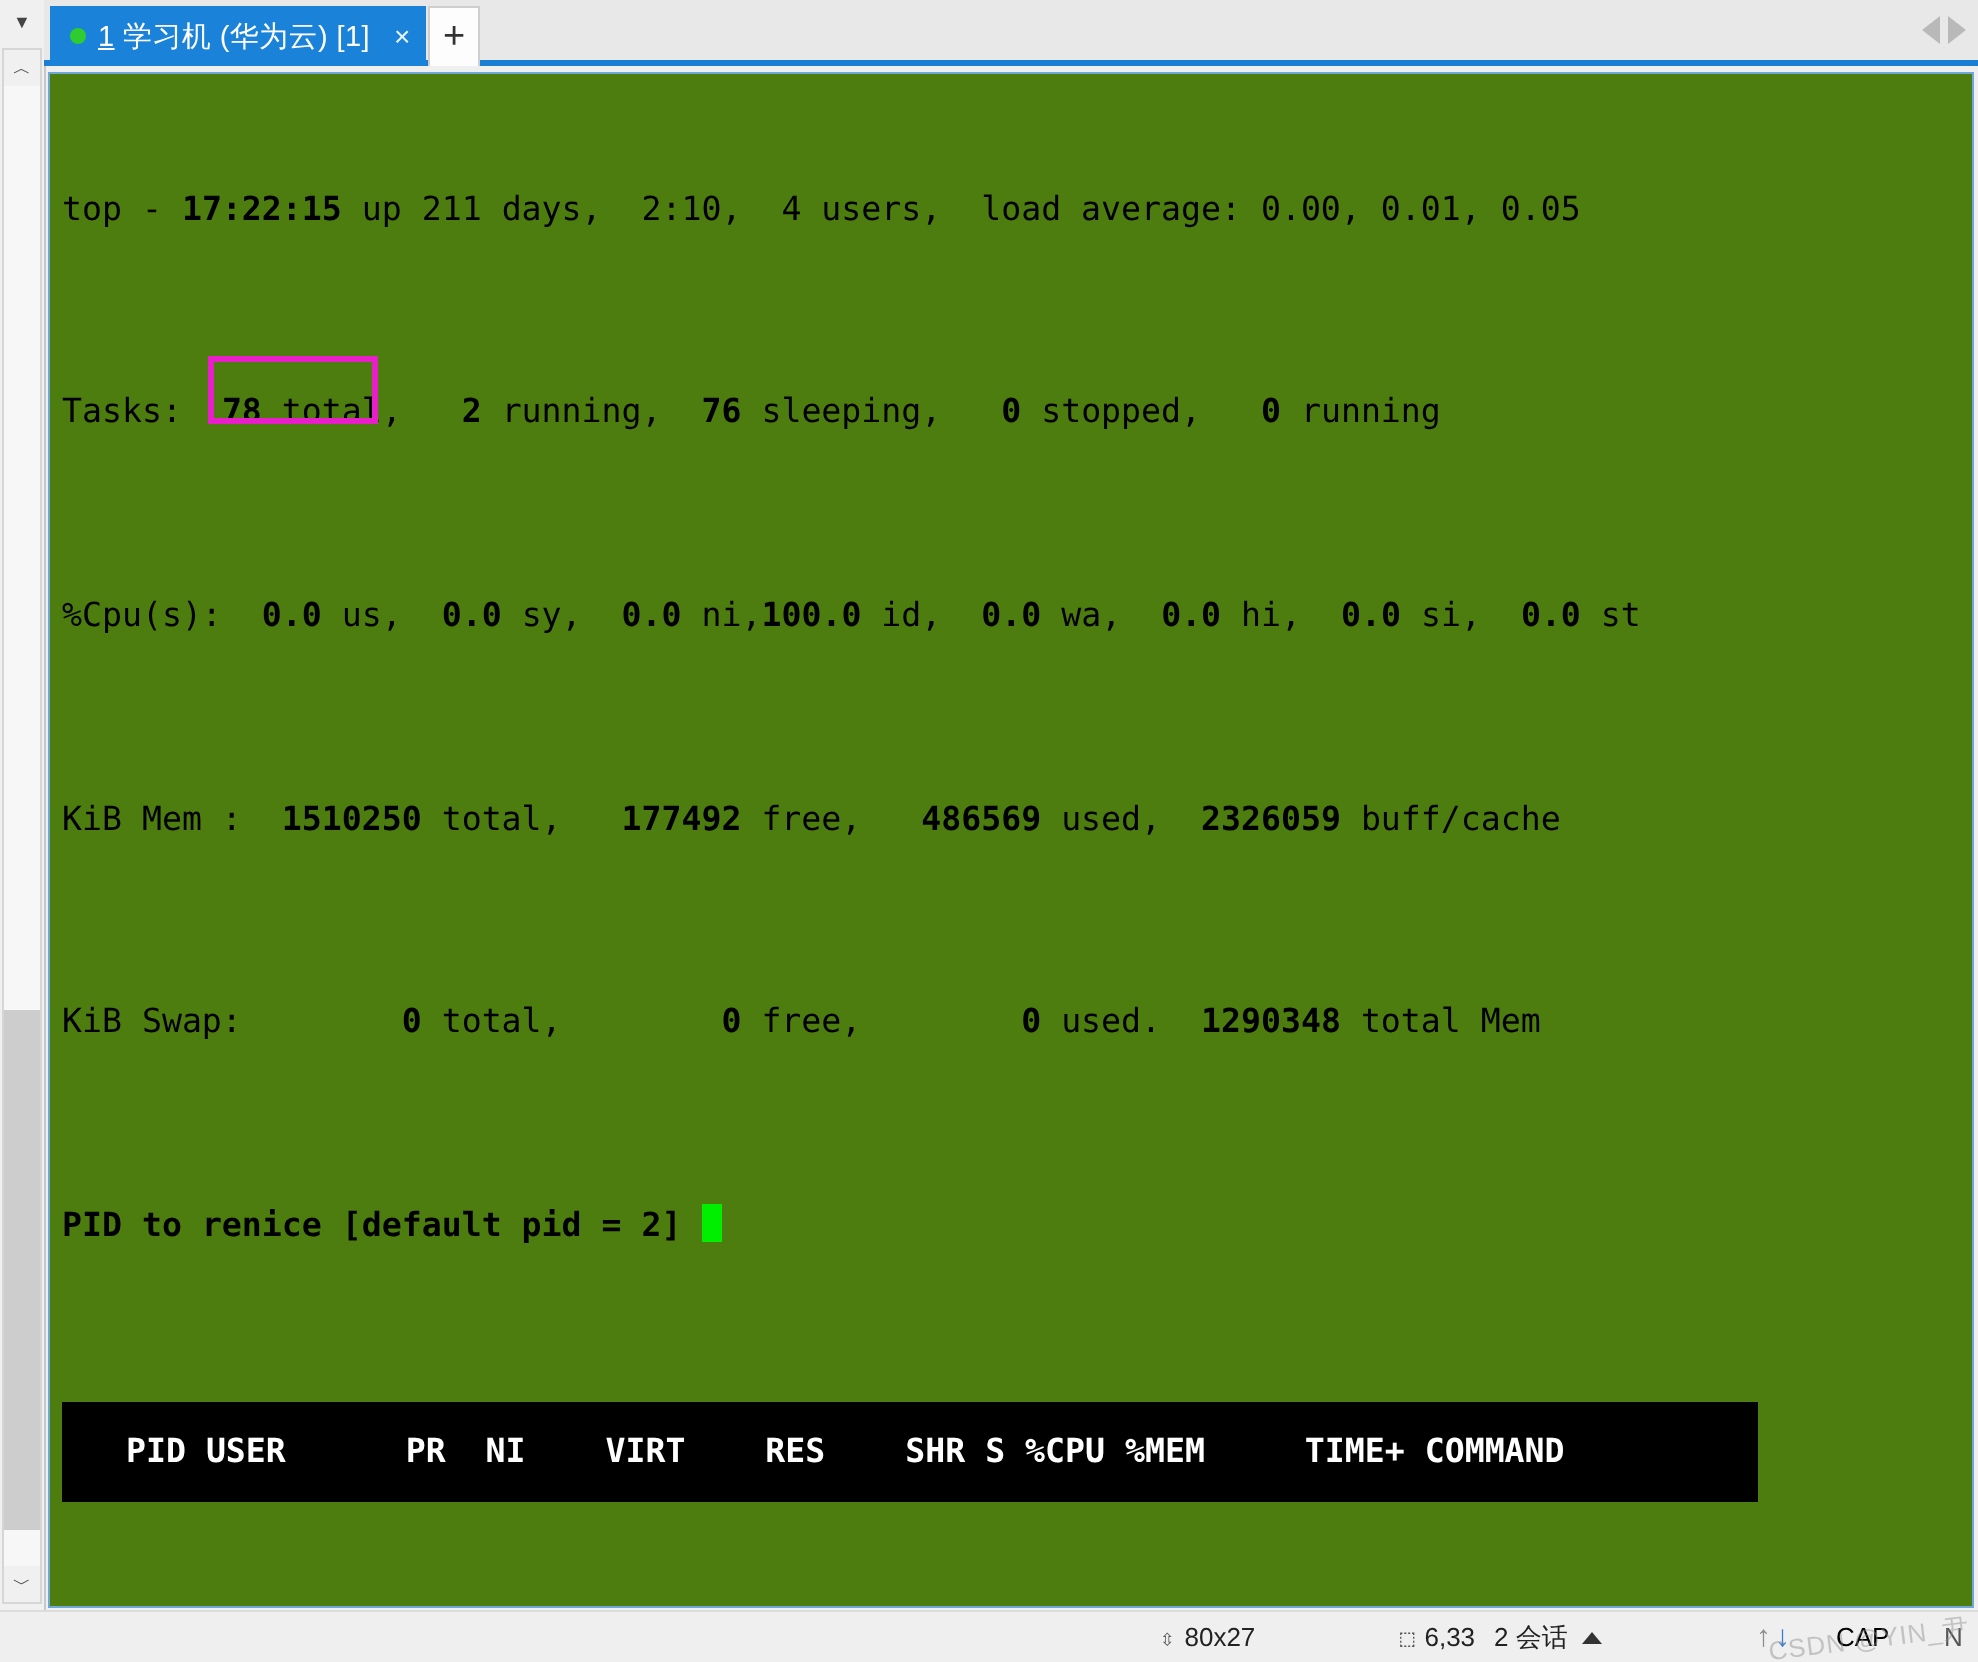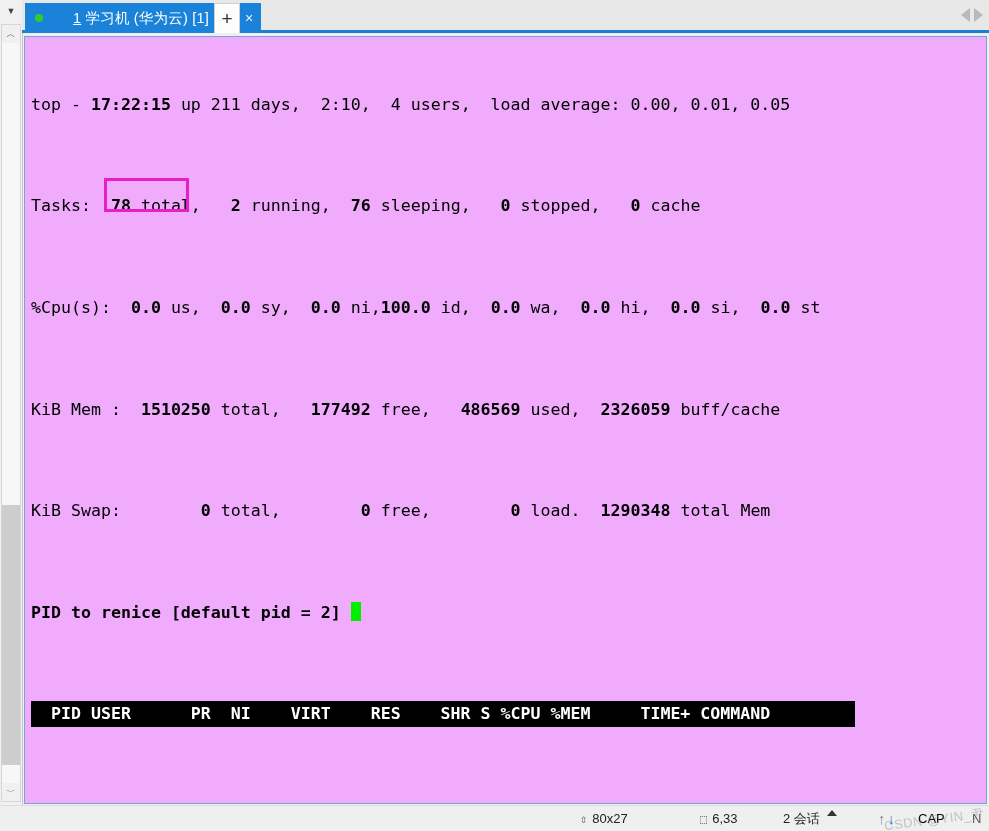--- a/index.html
+++ b/index.html
@@ -62,21 +62,20 @@
   .tab {
     position: absolute; left: 3px; top: 3px;
     height: 30px;
     background: #1a82d8;
     color: #ffffff;
     display: flex; align-items: center;
     padding: 0 6px 0 10px;
     box-sizing: border-box;
     font-size: 14px;
     white-space: nowrap;
-    gap: 24px;
   }
   .tab-dot {
     width: 8px; height: 8px; border-radius: 50%;
     background: #2ecc2e; margin-right: 6px; flex: none;
   }
   .tab-title { font-size: 14.5px; letter-spacing: .2px; }
   .tab-title .acc { text-decoration: underline; }
   .tab-close {
     margin-left: 12px; margin-right: 2px;
     font-size: 14px; color: #eaf4ff; line-height: 1;
@@ -97,40 +96,40 @@
     display: flex; gap: 4px; align-items: center;
   }
   .navtri { width: 0; height: 0; }
   .navtri.left  { border-top: 7px solid transparent; border-bottom: 7px solid transparent; border-right: 9px solid #b9b9b9; }
   .navtri.right { border-top: 7px solid transparent; border-bottom: 7px solid transparent; border-left: 9px solid #b9b9b9; }
 
   
   .terminal {
     position: absolute; left: 24px; top: 36px;
     width: 963px; height: 768px;
-    background: #f0abfc;
+    background: #4d7c0f;
     border: 1px solid #6fa8d8;
     box-sizing: border-box;
     overflow: hidden;
     font-family: "DejaVu Sans Mono", "Liberation Mono", monospace;
     font-size: 16.6px;
     line-height: 25.4px;
     color: #000000;
     white-space: pre;
     padding: 4px 0 0 6px;
   }
   .term-line { height: 25.4px; }
   .b { font-weight: bold; }
 
   
   .colheader {
     background: #000000;
     color: #ffffff;
     display: inline-block;
-    padding: 0;
+    padding: 12px;
     width: 824px;
     height: 25.4px;
   }
 
   .cursor {
     display: inline-block;
     width: 10px; height: 19px;
     background: #00ee00;
     vertical-align: -3px;
   }
@@ -151,21 +150,21 @@
     width: 989px; height: 26px;
     background: #efefef;
     border-top: 1px solid #dcdcdc;
     box-sizing: border-box;
     display: flex; align-items: center;
     font-size: 13px; color: #222;
   }
   .st-item { display: flex; align-items: center; gap: 5px; }
   .st-size   { position: absolute; left: 580px; }
   .st-cursor { position: absolute; left: 700px; }
-  .st-sess   { position: absolute; left: 783px; display: flex; gap: 7px; }
+  .st-sess   { position: absolute; left: 747px; display: flex; align-items: center; gap: 7px; }
   .st-caret { width:0;height:0;border-left:5px solid transparent;border-right:5px solid transparent;border-bottom:6px solid #333; }
   .st-net { position: absolute; left: 878px; display: flex; align-items: center; gap: 2px; }
   .arrow-up   { color:#8e8e8e; font-size: 15px; }
   .arrow-down { color:#2f80d8; font-size: 15px; }
   .st-cap { position: absolute; left: 918px; color: #000000; font-size: 13px; }
   .st-n   { position: absolute; left: 972px; color: #555; font-size: 13px; }
   .ico-mono {
     font-family: "DejaVu Sans Mono", monospace; font-size: 12px; color: #5a5a5a;
   }
 
@@ -205,27 +204,27 @@
     <div class="tab-new" id="newtab" style="left: 192px;">+</div>
     <div class="tab-nav">
       <span class="navtri left"></span>
       <span class="navtri right"></span>
     </div>
   </div>
 
   <div class="terminal">
     <div class="term-line"><span>top - </span><span class="b">17:22:15</span><span> up </span><span>211 days,  2:10,</span><span>  4 users,  load average: 0.00, 0.01, 0.05</span></div>
 
-    <div class="term-line"><span>Tasks:  </span><span class="b">78</span><span> total,   </span><span class="b">2</span><span> running,  </span><span class="b">76</span><span> sleeping,   </span><span class="b">0</span><span> stopped,   </span><span class="b">0</span><span> cache</span></div>
+    <div class="term-line"><span>Tasks:  </span><span class="b">78</span><span> total,   </span><span class="b">2</span><span> running,  </span><span class="b">76</span><span> sleeping,   </span><span class="b">0</span><span> stopped,   </span><span class="b">0</span><span> running</span></div>
 
     <div class="term-line"><span>%Cpu(s):  </span><span class="b">0.0</span><span> us,  </span><span class="b">0.0</span><span> sy,  </span><span class="b">0.0</span><span> ni,</span><span class="b">100.0</span><span> id,  </span><span class="b">0.0</span><span> wa,  </span><span class="b">0.0</span><span> hi,  </span><span class="b">0.0</span><span> si,  </span><span class="b">0.0</span><span> st</span></div>
 
     <div class="term-line"><span>KiB Mem :  </span><span class="b">1510250</span><span> total,   </span><span class="b">177492</span><span> free,   </span><span class="b">486569</span><span> used,  </span><span class="b">2326059</span><span> buff/cache</span></div>
 
-    <div class="term-line"><span>KiB Swap:        </span><span class="b">0</span><span> total,        </span><span class="b">0</span><span> free,        </span><span class="b">0</span><span> load.  </span><span class="b">1290348</span><span> total Mem</span></div>
+    <div class="term-line"><span>KiB Swap:        </span><span class="b">0</span><span> total,        </span><span class="b">0</span><span> free,        </span><span class="b">0</span><span> used.  </span><span class="b">1290348</span><span> total Mem</span></div>
 
     <div class="term-line"><span class="b">PID to </span><span class="b">renice</span><span class="b"> [default pid = 2] </span><span class="cursor"></span></div>
 
     <div class="term-line"><span class="colheader b">  PID USER      PR  NI    VIRT    RES    SHR S %CPU %MEM     TIME+ COMMAND</span></div>
 
     <div id="rows"><div class="term-line">    1 root      20   0   51656   3620   2392 S  0.0  0.2  25:19.66 systemd</div></div>
   </div>
 
   <div class="annot-box"></div>
 

